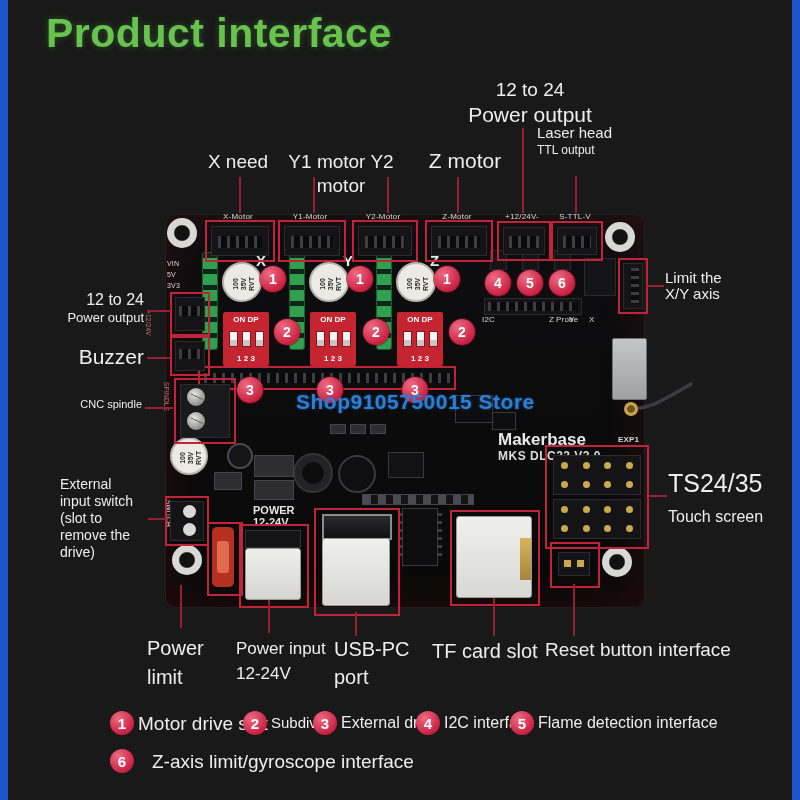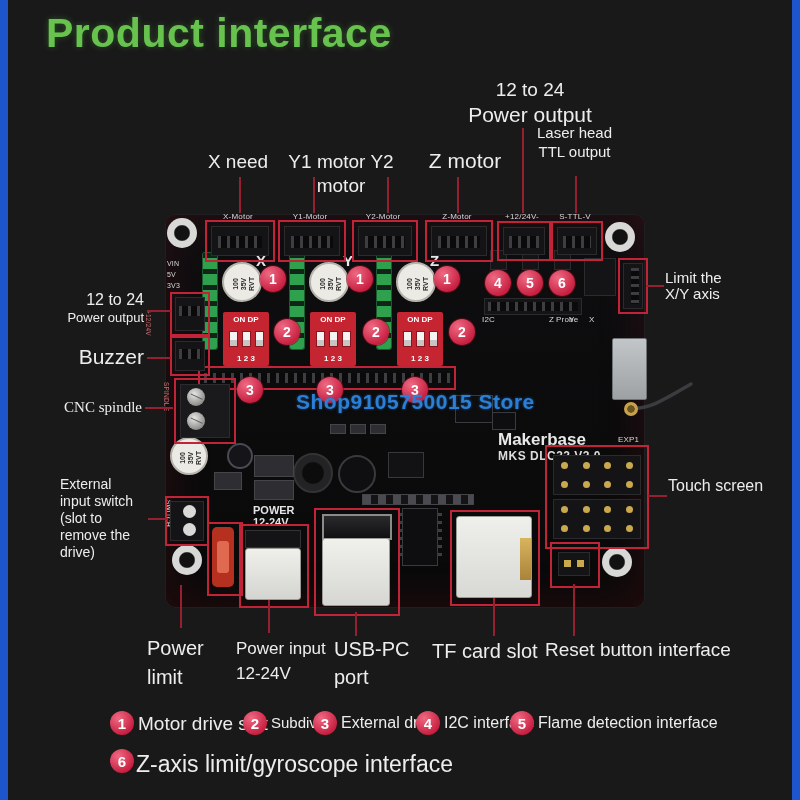--- a/index.html
+++ b/index.html
@@ -199,21 +199,21 @@
   <div class="conn" style="inset:3px;">
       <div class="vpins" style="left:7px;top:4px;bottom:4px;width:8px;"></div>
     </div>
 </div>
 
 <div class="abs" style="left:612px;top:338px;width:33px;height:60px;background:linear-gradient(#c3c6c8,#9da1a3);border:1px solid #6f7375;border-radius:2px;z-index:3;"></div>
 <div class="abs" style="left:624px;top:402px;width:14px;height:14px;border-radius:50%;background:radial-gradient(circle,#6b5420 0 35%,#c8a24a 40% 100%);z-index:4;"></div>
 <svg class="abs" style="left:615px;top:374px;z-index:3;" width="80" height="42" viewBox="0 0 80 42">
   <path d="M16,34 C34,36 52,24 76,10" stroke="#3c3c40" stroke-width="3.5" fill="none" stroke-linecap="round"></path>
 </svg>
-<div class="silk" style="left:618px;top:435px;font-weight:400;">EXP1</div>
+<div class="silk" style="left:618px;top:435px;font-weight:700;">EXP1</div>
 
 <div class="rb" style="left:545px;top:445px;width:100px;height:100px;">
   <div class="conn" style="left:6px;top:8px;width:86px;height:38px;display:grid;grid-template-columns:repeat(4,1fr);align-items:center;justify-items:center;">
     <div class="idcpin"></div>
       <div class="idcpin"></div>
       <div class="idcpin"></div>
       <div class="idcpin"></div>
     <div class="idcpin"></div>
       <div class="idcpin"></div>
       <div class="idcpin"></div>
@@ -337,43 +337,44 @@
 <div class="lv" style="left:355px;top:612px;height:24px;"></div>
 <div class="lv" style="left:493px;top:598px;height:38px;"></div>
 <div class="lv" style="left:573px;top:584px;height:52px;"></div>
 
 <div class="callout ctr" style="left:460px;top:78px;width:140px;">
   <div style="font-size:19px;">12 to 24</div>
   <div style="font-size:21px;">Power output</div>
 </div>
 <div class="callout" style="left:537px;top:124px;">
   <div style="font-size:15px;">Laser head</div>
-  <div style="font-size:15px;text-align:center;">TTL output</div>
+  <div style="font-size:12px;">TTL output</div>
 </div>
 <div class="callout ctr" style="left:192px;top:150px;width:92px;font-size:19px;">X need</div>
 <div class="callout ctr" style="left:268px;top:150px;width:146px;font-size:19px;">Y1 motor Y2 motor</div>
 <div class="callout ctr" style="left:423px;top:148px;width:84px;font-size:21px;">Z motor</div>
 <div class="callout rgt" style="left:58px;top:290px;width:86px;">
   <div style="font-size:16px;">12 to 24</div>
   <div style="font-size:13px;">Power output</div>
 </div>
 <div class="callout rgt" style="left:58px;top:344px;width:86px;font-size:21px;">Buzzer</div>
-<div class="callout rgt" style="left:52px;top:398px;width:90px;font-size:15px;font-family:Liberation Serif, serif;">CNC spindle</div>
+<div class="callout rgt" style="left:52px;top:398px;width:90px;font-size:11px;">CNC spindle</div>
 <div class="callout" style="left:60px;top:476px;width:100px;font-size:14px;line-height:17px;">
   <div>External</div>
   <div>input switch</div>
   <div>(slot to</div>
   <div>remove the</div>
   <div>drive)</div>
 </div>
 <div class="callout" style="left:665px;top:270px;font-size:15px;line-height:16px;">
   <div>Limit the</div>
   <div>X/Y axis</div>
 </div>
 <div class="callout" style="left:668px;top:468px;">
+  <div style="font-size:25px;">TS24/35</div>
   <div style="font-size:16px;margin-top:8px;">Touch screen</div>
 </div>
 <div class="callout" style="left:147px;top:634px;font-size:20px;line-height:29px;">
   <div>Power</div>
   <div>limit</div>
 </div>
 <div class="callout" style="left:236px;top:636px;font-size:17px;line-height:25px;">
   <div>Power input</div>
   <div>12-24V</div>
 </div>
@@ -388,13 +389,13 @@
 <div class="callout" style="left:138px;top:712px;font-size:19px;">Motor drive slot</div>
 <div class="legend-badge" style="left:243px;top:711px;">2</div>
 <div class="callout" style="left:271px;top:714px;font-size:15px;">Subdivide</div>
 <div class="legend-badge" style="left:313px;top:711px;">3</div>
 <div class="callout" style="left:341px;top:713px;font-size:16px;">External drive</div>
 <div class="legend-badge" style="left:416px;top:711px;">4</div>
 <div class="callout" style="left:444px;top:713px;font-size:16px;">I2C interface</div>
 <div class="legend-badge" style="left:510px;top:711px;">5</div>
 <div class="callout" style="left:538px;top:713px;font-size:16px;">Flame detection interface</div>
 <div class="legend-badge" style="left:110px;top:749px;">6</div>
-<div class="callout" style="left:136px;top:750px;font-size:23px;">Z-axis limit/gyroscope interface</div>
+<div class="callout" style="left:152px;top:750px;font-size:19px;">Z-axis limit/gyroscope interface</div>
 
 </body></html>

